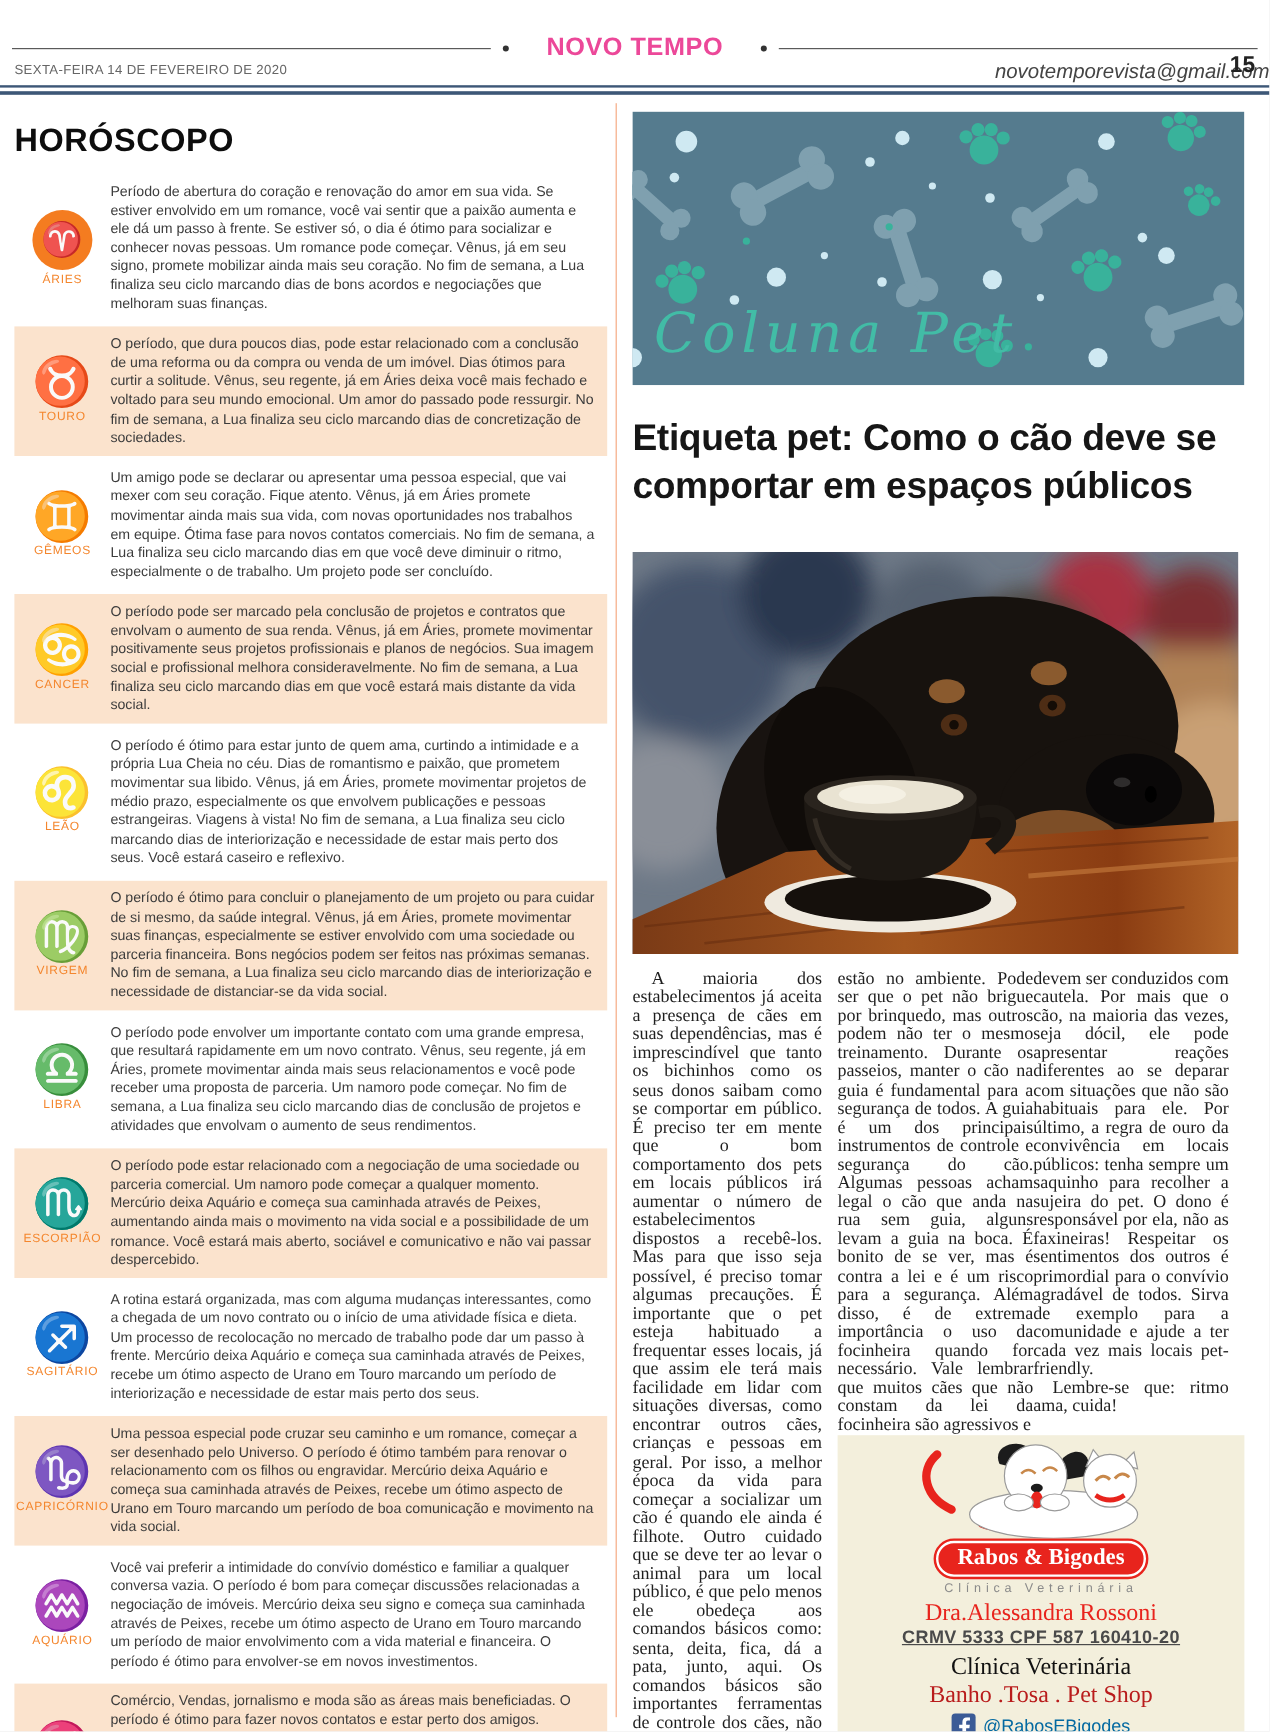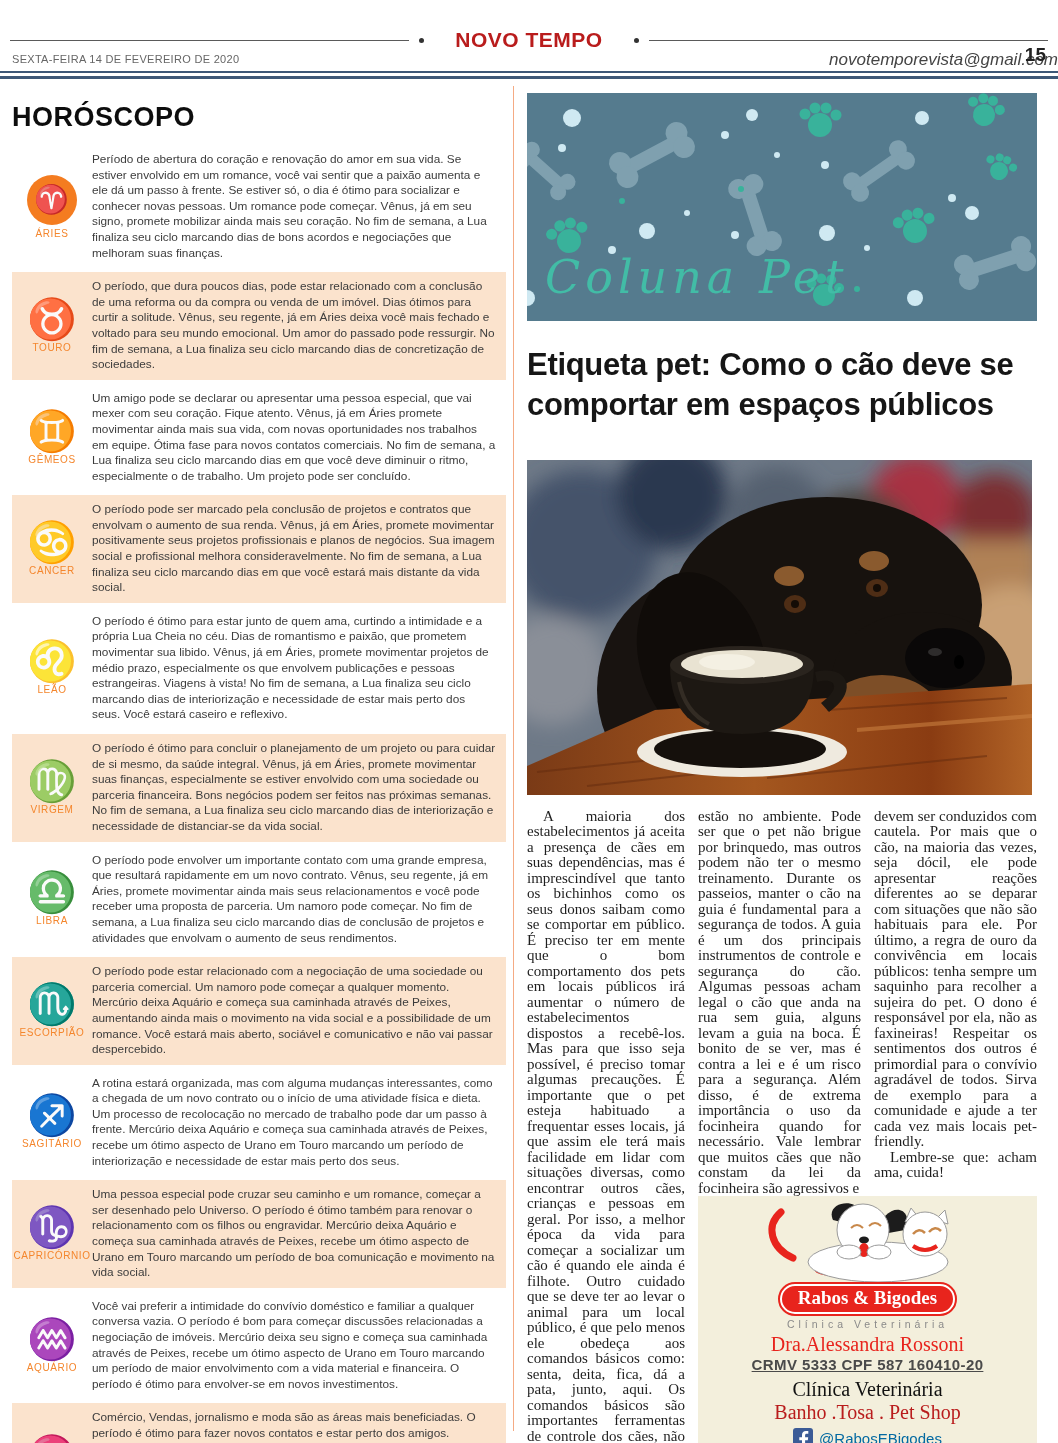--- a/index.html
+++ b/index.html
@@ -5,21 +5,21 @@
   * { margin:0; padding:0; box-sizing:border-box; }
   body { background:#e8e8e8; font-family:"Liberation Sans", sans-serif; }
   .page { position:relative; width:1058px; height:1443px; background:#ffffff; margin:0 auto; overflow:hidden; }
 
   
   .masthead { position:absolute; top:0; left:0; right:0; height:80px; }
   .mast-row { position:absolute; top:28px; left:10px; right:10px; display:flex; align-items:center; }
   .mast-rule { flex:1; height:1px; background:#5a5a5a; }
   .mast-dot { width:5px; height:5px; border-radius:50%; background:#333; margin:0 10px; flex:none; }
   .brand-block { width:190px; text-align:center; flex:none; }
-  .brand { font-size:21px; font-weight:bold; color:#b91c1c; letter-spacing:.5px; white-space:nowrap; }
+  .brand { font-size:21px; font-weight:bold; color:#ec4899; letter-spacing:.5px; white-space:nowrap; }
   .mast-email { position:absolute; top:50px; left:0; right:0; text-align:right; font-style:italic; font-size:17px; color:#444;margin-left:28px; }
   .mast-date { position:absolute; top:53px; left:12px; font-size:11px; color:#666; letter-spacing:.3px; }
   .mast-page { position:absolute; top:44px; right:12px; font-size:19px; font-weight:bold; color:#222; }
   .rule-double { position:absolute; top:71px; left:0; right:0; height:8px; border-top:2px solid #3d5777; border-bottom:3px solid #3d5777; }
 
   
   .col-divider { position:absolute; left:513px; top:86px; width:1px; height:1345px; background:#f5ab84; }
 
   
   .horoscope { position:absolute; left:12px; top:98px; width:494px; }
@@ -35,21 +35,21 @@
   
   .pet { position:absolute; left:527px; top:93px; width:510px; }
   .banner-svg { display:block; width:510px; height:228px; }
   .headline { margin-top:24px; font-size:31px; line-height:1.3; font-weight:bold; color:#161616; letter-spacing:-.3px; }
   .photo-svg { display:block; margin-top:34px; width:505px; height:335px; }
 
   .article { margin-top:14px; display:flex; gap:13px; }
   .article p { font-family:"Liberation Serif", serif; font-size:15px; line-height:15.5px; text-align:justify; color:#1e1e1e; }
   .acol1 { width:158px; flex:none; }
   .aright { width:339px; flex:none; }
-  .aright .cols { display:flex; gap:13px; }
+  .aright .cols { display:flex; }
   .acol2, .acol3 { width:163px; flex:none; }
   .indent { text-indent:16px; }
 
   
   .ad { width:339px; height:279px; background:#f3efdc; text-align:center; padding-top:4px; overflow:hidden; }
   .ad-illustration { display:block; margin:0 auto; }
   .ad-brand-box { display:inline-block; background:#e8241d; color:#fff; font-family:"Liberation Serif", serif; font-weight:bold; font-size:19px; padding:1px 16px 3px; border:2px solid #fff; outline:2px solid #e8241d; border-radius:16px; margin-top:2px; }
   .ad-tagline { margin-top:4px; font-size:10.5px; color:#8a8a8a; letter-spacing:4px; }
   .ad-doctor { margin-top:3px; font-family:"Liberation Serif", serif; font-weight:normal; font-size:20px; color:#e8241d; }
   .ad-reg { font-size:15px; font-weight:bold; color:#4a4a4a; letter-spacing:.4px;text-decoration:underline; }
@@ -370,21 +370,21 @@
       <div class="acol1">
         <p class="indent">A maioria dos estabelecimentos já aceita a presença de cães em suas dependências, mas é imprescindível que tanto os bichinhos como os seus donos saibam como se comportar em público. É preciso ter em mente que o bom comportamento dos pets em locais públicos irá aumentar o número de estabelecimentos dispostos a recebê-los. Mas para que isso seja possível, é preciso tomar algumas precauções. É importante que o pet esteja habituado a frequentar esses locais, já que assim ele terá mais facilidade em lidar com situações diversas, como encontrar outros cães, crianças e pessoas em geral. Por isso, a melhor época da vida para começar a socializar um cão é quando ele ainda é filhote. Outro cuidado que se deve ter ao levar o animal para um local público, é que pelo menos ele obedeça aos comandos básicos como: senta, deita, fica, dá a pata, junto, aqui. Os comandos básicos são importantes ferramentas de controle dos cães, não só para o dia a dia, como atravessar a rua, ir ao parque ou no elevador do prédio, mas também em situações extremas, nas quais o cão terá que obedecer ao dono prontamente. Outra dica importante é não levar brinquedos se o cão não souber dividir. O ideal é ensinar o cão desde pequeno a não disputar brinquedos e observar os outros cães que</p>
       </div>
       <div class="aright">
         <div class="cols">
           <div class="acol2">
             <p>estão no ambiente. Pode ser que o pet não brigue por brinquedo, mas outros podem não ter o mesmo treinamento. Durante os passeios, manter o cão na guia é fundamental para a segurança de todos. A guia é um dos principais instrumentos de controle e segurança do cão. Algumas pessoas acham legal o cão que anda na rua sem guia, alguns levam a guia na boca. É bonito de se ver, mas é contra a lei e é um risco para a segurança. Além disso, é de extrema importância o uso da focinheira quando for necessário. Vale lembrar que muitos cães que não constam da lei da focinheira são agressivos e</p>
           </div>
           <div class="acol3">
             <p>devem ser conduzidos com cautela. Por mais que o cão, na maioria das vezes, seja dócil, ele pode apresentar reações diferentes ao se deparar com situações que não são habituais para ele. Por último, a regra de ouro da convivência em locais públicos: tenha sempre um saquinho para recolher a sujeira do pet. O dono é responsável por ela, não as faxineiras! Respeitar os sentimentos dos outros é primordial para o convívio agradável de todos. Sirva de exemplo para a comunidade e ajude a ter cada vez mais locais pet-friendly.</p>
-            <p class="indent">Lembre-se que: acham ama, cuida!</p>
+            <p class="indent">Lembre-se que: ritmo ama, cuida!</p>
           </div>
         </div>
 
         <div class="ad">
           <svg class="ad-illustration" width="210" height="82" viewBox="0 0 210 82">
             <path d="M30,58 C8,48 2,26 18,12" stroke="#e8241d" stroke-width="7" fill="none" stroke-linecap="round"></path>
             <path d="M55,70 C70,78 160,78 178,66" stroke="#e8241d" stroke-width="6" fill="none" stroke-linecap="round"></path>
             <ellipse cx="115" cy="62" rx="70" ry="20" fill="#ffffff" stroke="#9a9a9a"></ellipse>
 
             <g>

